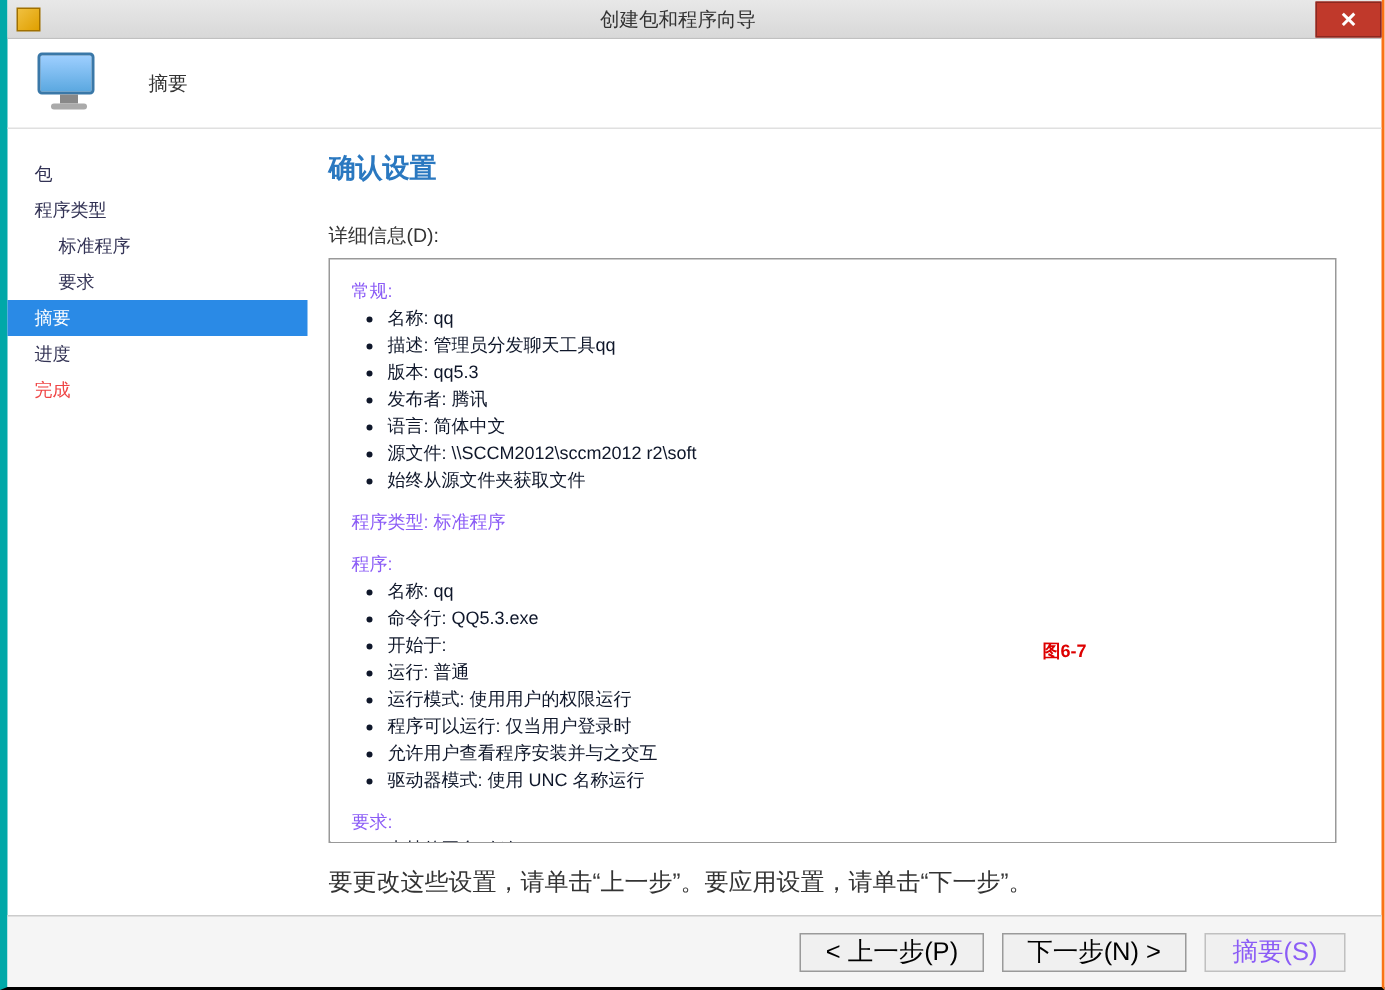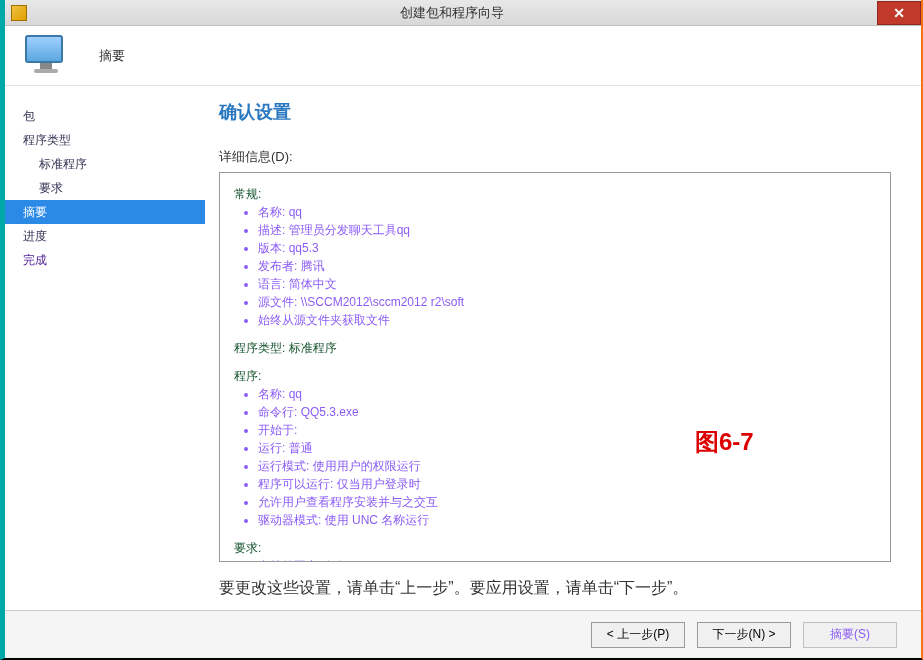--- a/index.html
+++ b/index.html
@@ -71,67 +71,67 @@
   }
   .sidebar .nav-item {
     padding: 3px 6px 3px 18px;
     color: #335; cursor: pointer;
     line-height: 18px;
   }
   .sidebar .nav-item.indent { padding-left: 34px; }
   .sidebar .nav-item.selected {
     background: #2a8ae6; color: #fff;
   }
-  .sidebar .nav-item.disabled { color: #4c1d95; }
+  .sidebar .nav-item.disabled { color: #ef4444; }
   .main {
     flex: 1; padding: 14px 30px 10px 14px;
     display: flex; flex-direction: column;
     position: relative;
   }
   .main h2 {
     color: #2a78c0; font-size: 18px; font-weight: bold;
     margin-bottom: 24px;
   }
   .details-label { font-size: 13px; color: #333; margin-bottom: 6px; }
   .details-box {
     border: 1px solid #999; background: #fff;
     padding: 12px 14px;
     font-size: 12px;
     height: 390px;
     overflow: auto;
     color: #5a1020;
     line-height: 1.5;
   }
   .details-box .sec { margin-bottom: 10px; }
-  .details-box .sec-title { color: #14532d; }
+  .details-box .sec-title { color: #8b5cf6; }
   .details-box ul { list-style: disc; margin-left: 24px; }
-  .details-box li { color: #8b5cf6; }
+  .details-box li { color: #0f172a; }
   .hint {
     margin-top: 16px; font-size: 16px; color: #333;
   }
   .annotation {
     position: absolute;
     left: 490px; top: 340px;
-    color: #d00; font-size: 24px; font-weight: bold;
+    color: #d00; font-size: 12px; font-weight: bold;
     pointer-events: none;
   }
   .footer {
     height: 48px;
     display: flex; align-items: center; justify-content: flex-end;
     gap: 12px; padding-right: 24px;
     border-top: 1px solid #ccc;
     background: #f5f5f5;
   }
   .footer button {
     min-width: 94px; height: 26px;
-    font-size: 12px;
+    font-size: 17px;
     background: #f0f0f0;
     border: 1px solid #9a9a9a;
     cursor: pointer;
-    padding: 0 4px;
+    padding: 0 16px;
   }
   .footer button:disabled {
     color: #8b5cf6; cursor: default;
     border-color: #c0c0c0;
   }
 </style>
 </head>
 <body>
 
 <div class="wizard">

